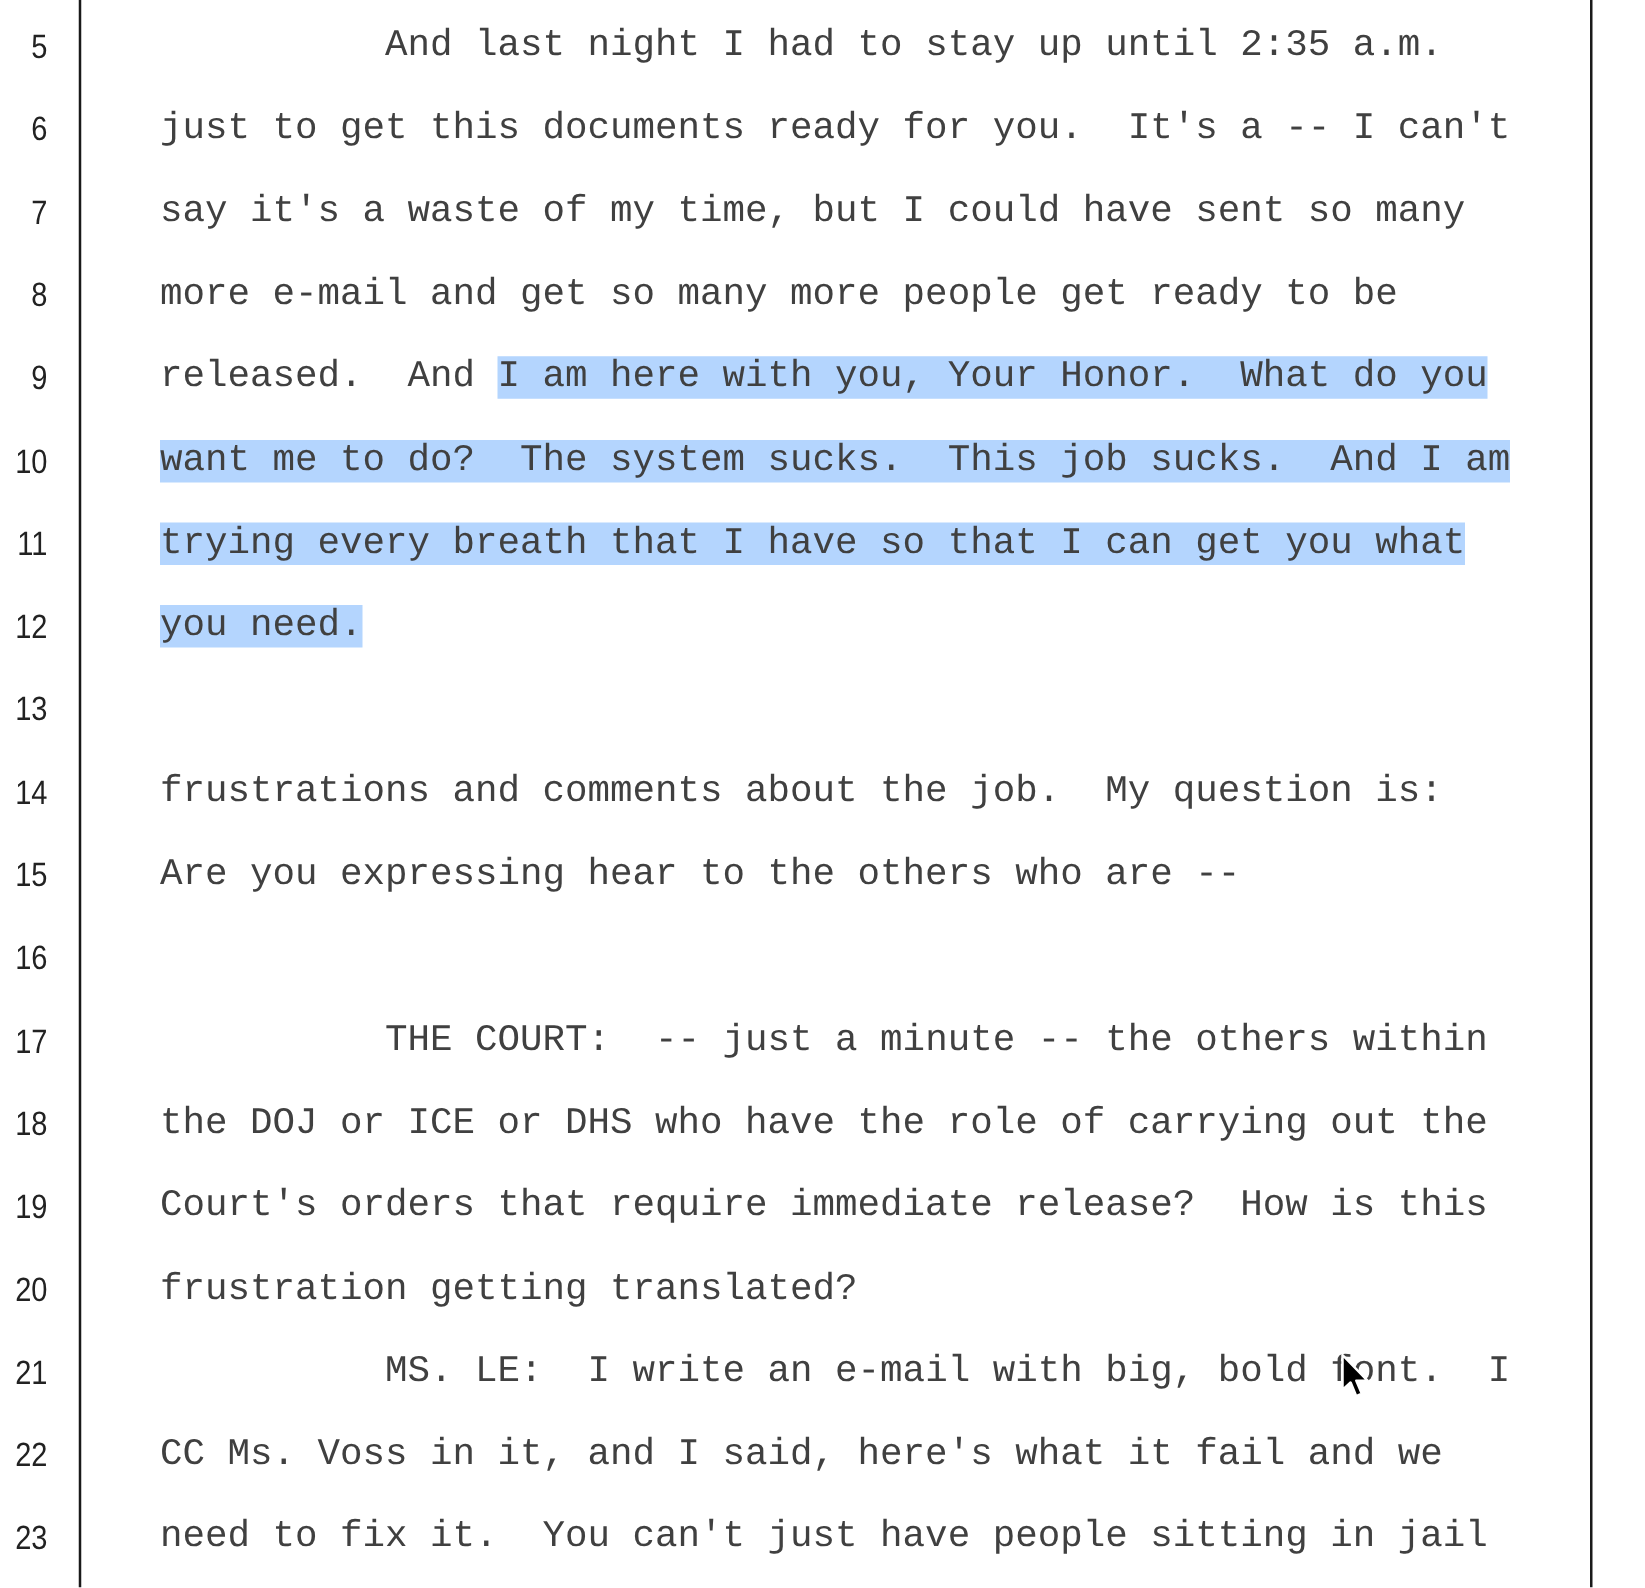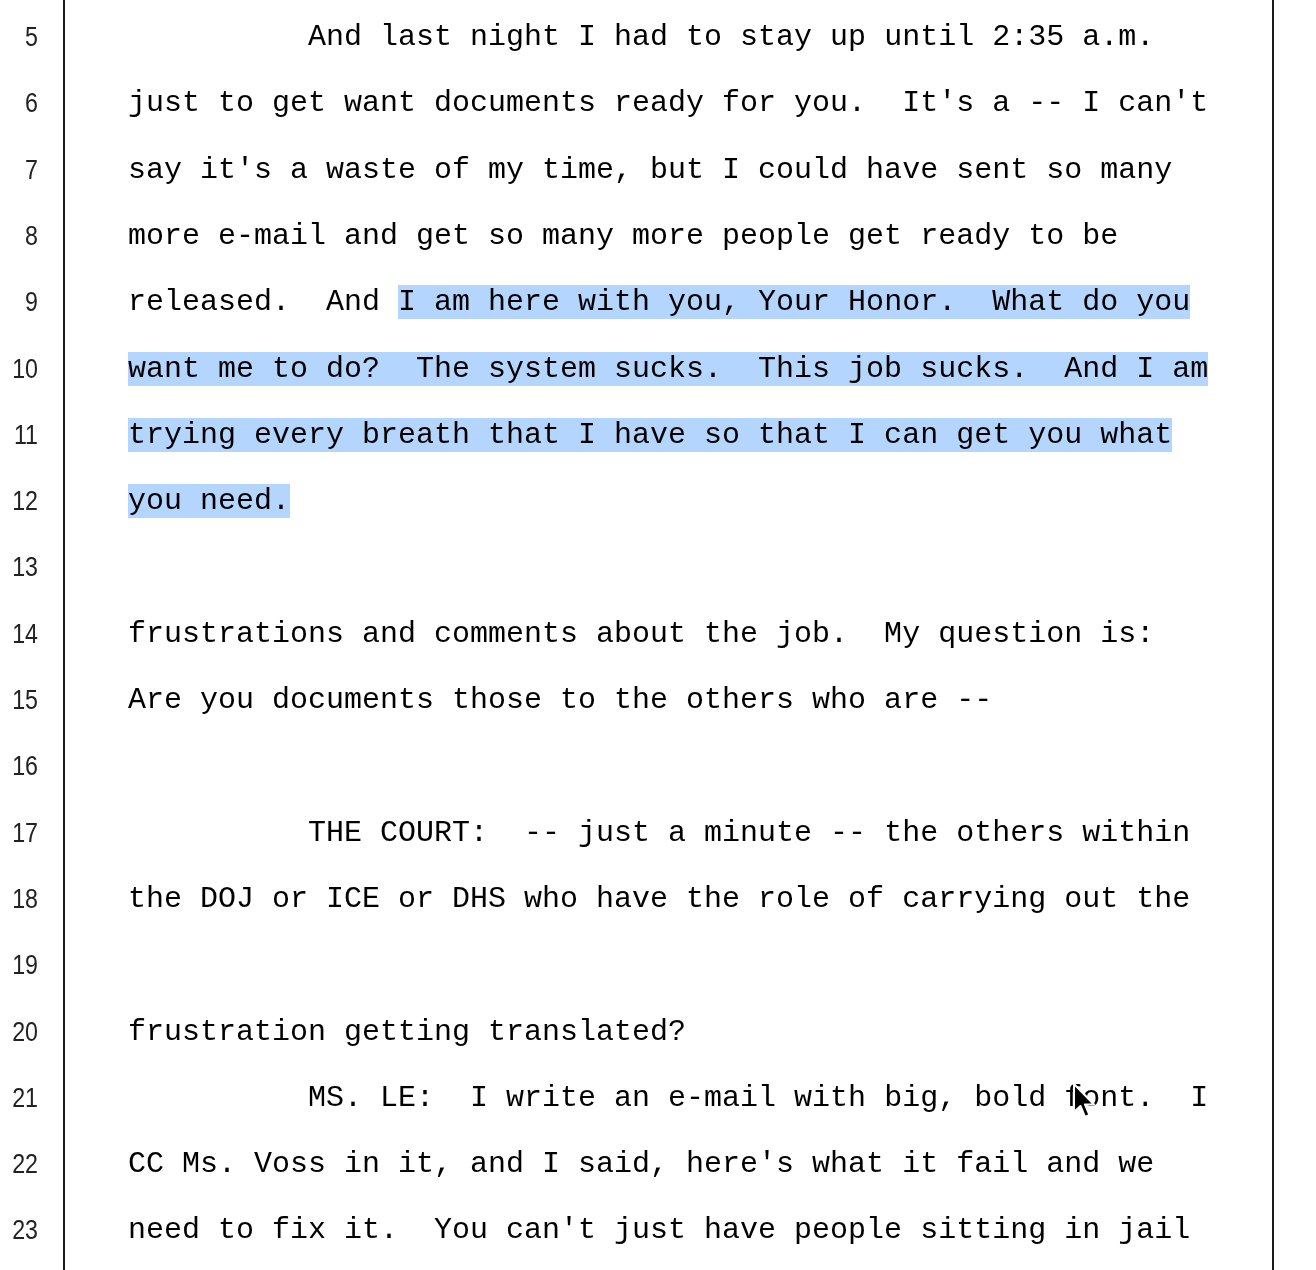--- a/index.html
+++ b/index.html
@@ -57,21 +57,21 @@
     }
     .ltext {
       position: absolute;
       left: 128px;
       top: 0;
       white-space: pre;
       font-family: "Liberation Mono", "DejaVu Sans Mono", monospace;
       font-size: 30px;
       line-height: 36px;
       letter-spacing: 0px;
-      color: #000000;
+      color: #404040;
     }
     .hl {
       background: #b4d5fe;
       margin-top: 48px;
     }
     .cursor {
       position: absolute;
       left: 1070px;
       top: 1082px;
       width: 28px;
@@ -85,21 +85,21 @@
 <div class="page">
   <div class="rule-left"></div>
   <div class="rule-right"></div>
   <div id="lines">
       <div class="line" style="top: 19px;">
         <span class="lnum">5</span>
         <span class="ltext"><span>          </span><span>And last night I had to stay up until 2:35 a.m.</span></span>
       </div>
       <div class="line" style="top: 85.3px;">
         <span class="lnum">6</span>
-        <span class="ltext"><span>just to get want documents ready for you.  It's a -- I can't</span></span>
+        <span class="ltext"><span>just to get this documents ready for you.  It's a -- I can't</span></span>
       </div>
       <div class="line" style="top: 151.6px;">
         <span class="lnum">7</span>
         <span class="ltext"><span>say it's a waste of my time, but I could have sent so many</span></span>
       </div>
       <div class="line" style="top: 217.9px;">
         <span class="lnum">8</span>
         <span class="ltext"><span>more e-mail and get so many more people get ready to be</span></span>
       </div>
       <div class="line" style="top: 284.2px;">
@@ -121,36 +121,37 @@
       <div class="line" style="top: 549.4px;">
         <span class="lnum">13</span>
         <span class="ltext"><span>          </span></span>
       </div>
       <div class="line" style="top: 615.7px;">
         <span class="lnum">14</span>
         <span class="ltext"><span>frustrations and comments about the job.  My question is:</span></span>
       </div>
       <div class="line" style="top: 682px; padding-left: 12px;">
         <span class="lnum">15</span>
-        <span class="ltext"><span>Are you documents those to the others who are --</span></span>
+        <span class="ltext"><span>Are you expressing hear to the others who are --</span></span>
       </div>
       <div class="line" style="top: 748.3px;">
         <span class="lnum">16</span>
         <span class="ltext"><span>          </span></span>
       </div>
       <div class="line" style="top: 814.6px;">
         <span class="lnum">17</span>
         <span class="ltext"><span>          </span><span>THE COURT:  -- just a minute -- the others within</span></span>
       </div>
       <div class="line" style="top: 880.9px;">
         <span class="lnum">18</span>
         <span class="ltext"><span>the DOJ or ICE or DHS who have the role of carrying out the</span></span>
       </div>
       <div class="line" style="top: 947.2px;">
         <span class="lnum">19</span>
+        <span class="ltext"><span>Court's orders that require immediate release?  How is this</span></span>
       </div>
       <div class="line" style="top: 1013.5px;">
         <span class="lnum">20</span>
         <span class="ltext"><span>frustration getting translated?</span></span>
       </div>
       <div class="line" style="top: 1079.8px;">
         <span class="lnum">21</span>
         <span class="ltext"><span>          </span><span>MS. LE:  I write an e-mail with big, bold font.  I</span></span>
       </div>
       <div class="line" style="top: 1146.1px;">

